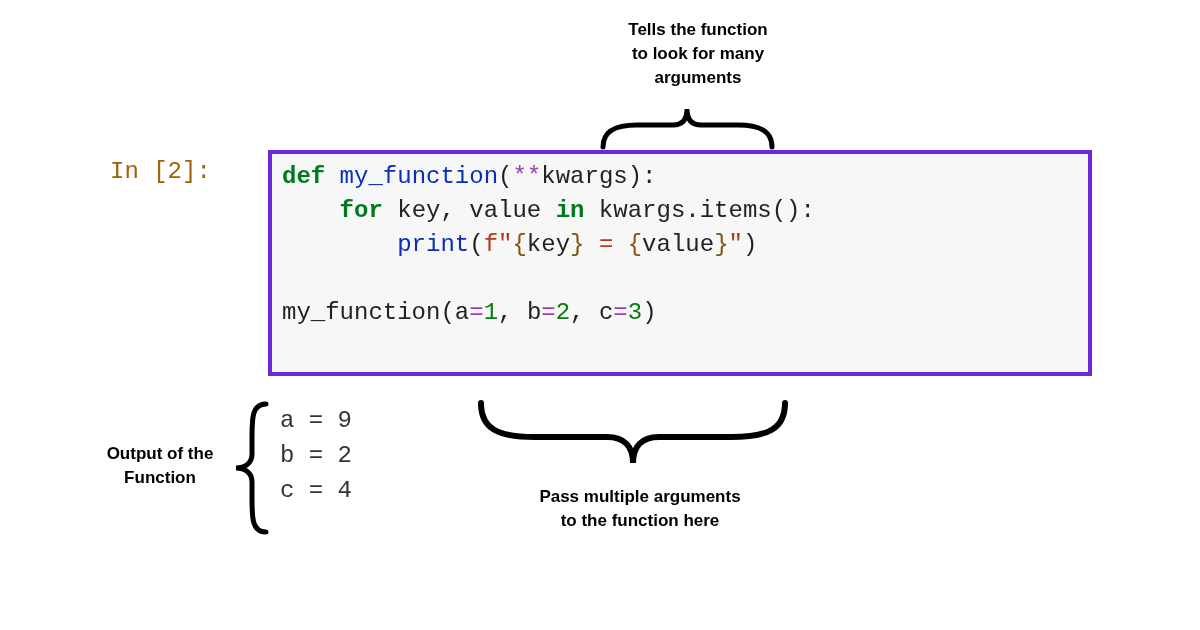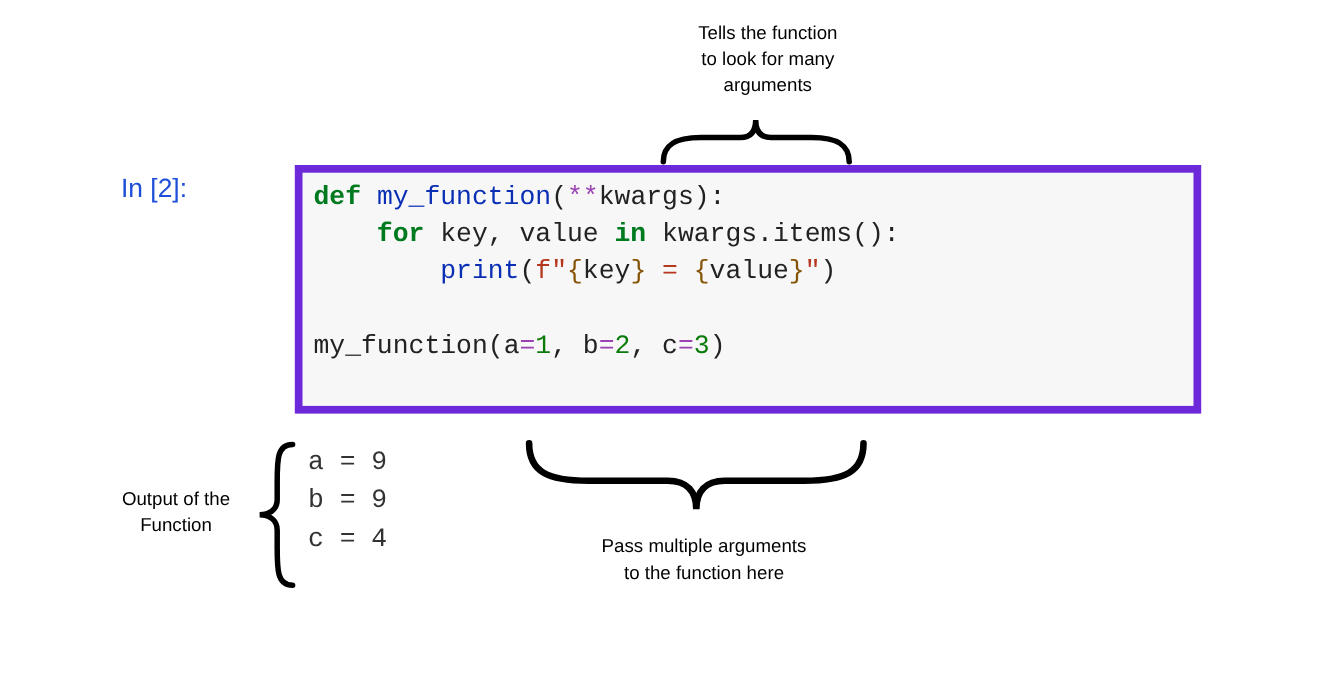--- a/index.html
+++ b/index.html
@@ -10,21 +10,21 @@
     body {
       width: 1200px;
       height: 630px;
       background: #ffffff;
       font-family: Arial, Helvetica, sans-serif;
       position: relative;
       overflow: hidden;
     }
     .annotation {
       position: absolute;
-      font-weight: normal;
+      font-weight: bold;
       font-size: 17px;
       color: #000;
       text-align: center;
       line-height: 1.4;
     }
     .annotation-top {
       top: 18px;
       left: 588px;
       width: 220px;
     }
@@ -59,32 +59,32 @@
       position: absolute;
       top: 398px;
       left: 232px;
       width: 40px;
       height: 140px;
     }
     .prompt-area {
       position: absolute;
       top: 158px;
       left: 110px;
-      font-family: Liberation Sans, sans-serif;
+      font-family: Liberation Mono, monospace;
       font-size: 24px;
-      color: #1d4ed8;
+      color: #a16207;
     }
     .code-cell {
       position: absolute;
       top: 150px;
       left: 268px;
       width: 824px;
       height: 226px;
       background: #f7f7f7;
-      border: 7px solid #6d28d9;
+      border: 4px solid #6d28d9;
       padding: 6px 10px;
       font-family: "Courier New", monospace;
       font-size: 24px;
       line-height: 1.42;
       white-space: pre;
       color: #000;
     }
     .kw { color: #007a1f; font-weight: bold; }
     .fn { color: #0a2fb5; }
     .op { color: #9b41b3; }
@@ -126,14 +126,14 @@
 
 <svg class="brace-left" viewBox="0 0 40 140">
   <path d="M 34 6 C 20 6, 20 20, 20 40 L 20 56 C 20 66, 12 70, 4 70 C 12 70, 20 74, 20 84 L 20 100 C 20 120, 20 134, 34 134" fill="none" stroke="#000" stroke-width="5" stroke-linecap="round"></path>
 </svg>
 
 <div class="annotation annotation-output">Output of the<br>Function</div>
 
 <div class="annotation annotation-bottom">Pass multiple arguments<br>to the function here</div>
 
 <div class="output-area"><span>a = 9</span>
-<span>b = 9</span>
+<span>b = 2</span>
 <span>c = 4</span></div>
 
 </body></html>

